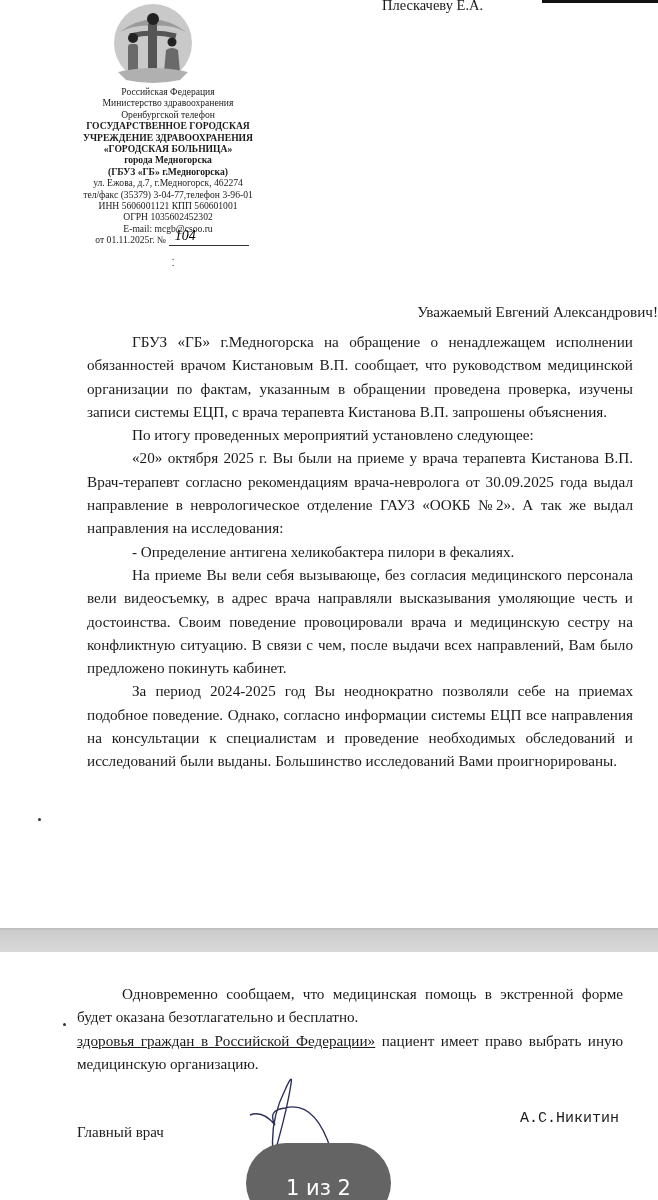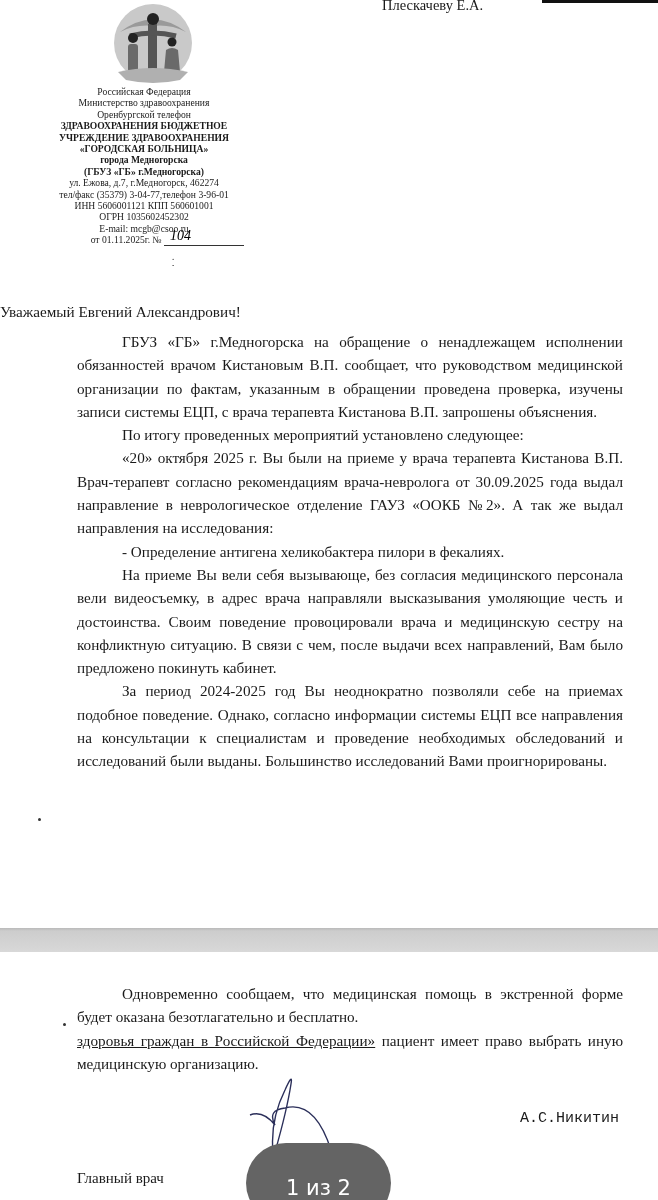--- a/index.html
+++ b/index.html
@@ -13,44 +13,44 @@
   .page { position: absolute; left: 0; width: 542px; background: #fff; }
   .page1 { top: 0; height: 928px; }
   .gap {
     position: absolute; left: 0; top: 928px; width: 658px; height: 24px;
     background: linear-gradient(#b9b9b9 0px, #cdcdcd 3px, #d8d8d8 24px);
   }
   .page2 { top: 952px; height: 248px; }
 
   .logo { position: absolute; left: 110px; top: 2px; width: 86px; height: 82px; }
   .letterhead {
-    position: absolute; left: 44px; top: 86px; width: 200px;
+    position: absolute; left: 68px; top: 86px; width: 200px;
     text-align: center; font-size: 9.6px; line-height: 11.4px;
   }
   .letterhead .b { font-weight: bold; }
-  .letterhead .date-row { text-align: right; padding-left: 8px; }
+  .letterhead .date-row { text-align: center; padding-left: 8px; }
   .letterhead .num { display: inline-block; width: 80px; border-bottom: 1px solid #333; position: relative; height: 10px; vertical-align: bottom; }
   .letterhead .num span { position: absolute; left: 6px; top: -5px; font-family: Liberation Serif, serif; font-style: italic; color: #000000; font-size: 14px; }
   .recipient { position: absolute; left: 382px; top: -3px; font-size: 14.5px; }
   .mark { position: absolute; left: 172px; top: 255px; font-size: 10px; }
 
-  .salutation { position: absolute; left: 0; width: 658px; top: 303px; text-align: left; font-size: 15.2px; }
+  .salutation { position: absolute; left: 0; width: 658px; top: 303px; text-align: right; font-size: 15.2px; }
   .body1 {
-    position: absolute; left: 77px; top: 330px; width: 546px;
+    position: absolute; left: 87px; top: 330px; width: 546px;
     font-size: 15.2px; line-height: 23.3px; text-align: justify;
   }
   .body1 p, .body2 p { margin: 0; text-indent: 45px; }
   .body1 p.li { text-indent: 0; padding-left: 45px; }
   .u { text-decoration: underline; }
 
   .body2 {
     position: absolute; left: 77px; top: 982px; width: 546px;
     font-size: 15.2px; line-height: 23.3px; text-align: justify;
   }
-  .sign-title { position: absolute; left: 77px; top: 1170px; font-size: 15px; }
+  .sign-title { position: absolute; left: 77px; top: 1124px; font-size: 15px; }
   .sign-name { position: absolute; left: 520px; top: 1110px; font-size: 15px; font-family: Liberation Mono, monospace; }
   .signature { position: absolute; left: 245px; top: 1070px; width: 110px; height: 95px; }
   .pager {
     position: absolute; left: 246px; top: 1143px; width: 145px; height: 80px;
     background: #646464; border-radius: 56px;
     color: #ffffff; font-family: "DejaVu Sans", sans-serif; font-size: 21px;
     text-align: center; padding-top: 33px; box-sizing: border-box;
   }
   .dot { position: absolute; width: 3px; height: 3px; background: #333; border-radius: 50%; }
 </style>
@@ -72,21 +72,21 @@
     <path d="M56 48 Q62 44 68 48 L70 70 L54 70Z" fill="#6a6a6a"></path>
     <path d="M8 70 Q43 62 78 70 L70 78 Q43 84 16 78Z" fill="#b0b0b0"></path>
   </svg>
 
   <div class="recipient">Плескачеву Е.А.</div>
 
   <div class="letterhead">
     <div>Российская Федерация</div>
     <div>Министерство здравоохранения</div>
     <div>Оренбургской телефон</div>
-    <div class="b">ЗДРАВООХРАНЕНИЯ  БЮДЖЕТНОЕ</div>
+    <div class="b">ГОСУДАРСТВЕННОЕ  ГОРОДСКАЯ</div>
     <div class="b">УЧРЕЖДЕНИЕ ЗДРАВООХРАНЕНИЯ</div>
     <div class="b">«ГОРОДСКАЯ БОЛЬНИЦА»</div>
     <div class="b">города Медногорска</div>
     <div class="b">(ГБУЗ «ГБ» г.Медногорска)</div>
     <div>ул. Ежова, д.7, г.Медногорск, 462274</div>
     <div>тел/факс (35379) 3-04-77,телефон 3-96-01</div>
     <div>ИНН 5606001121  КПП 560601001</div>
     <div>ОГРН  1035602452302</div>
     <div>E-mail: mcgb@csoo.ru</div>
     <div class="date-row">

